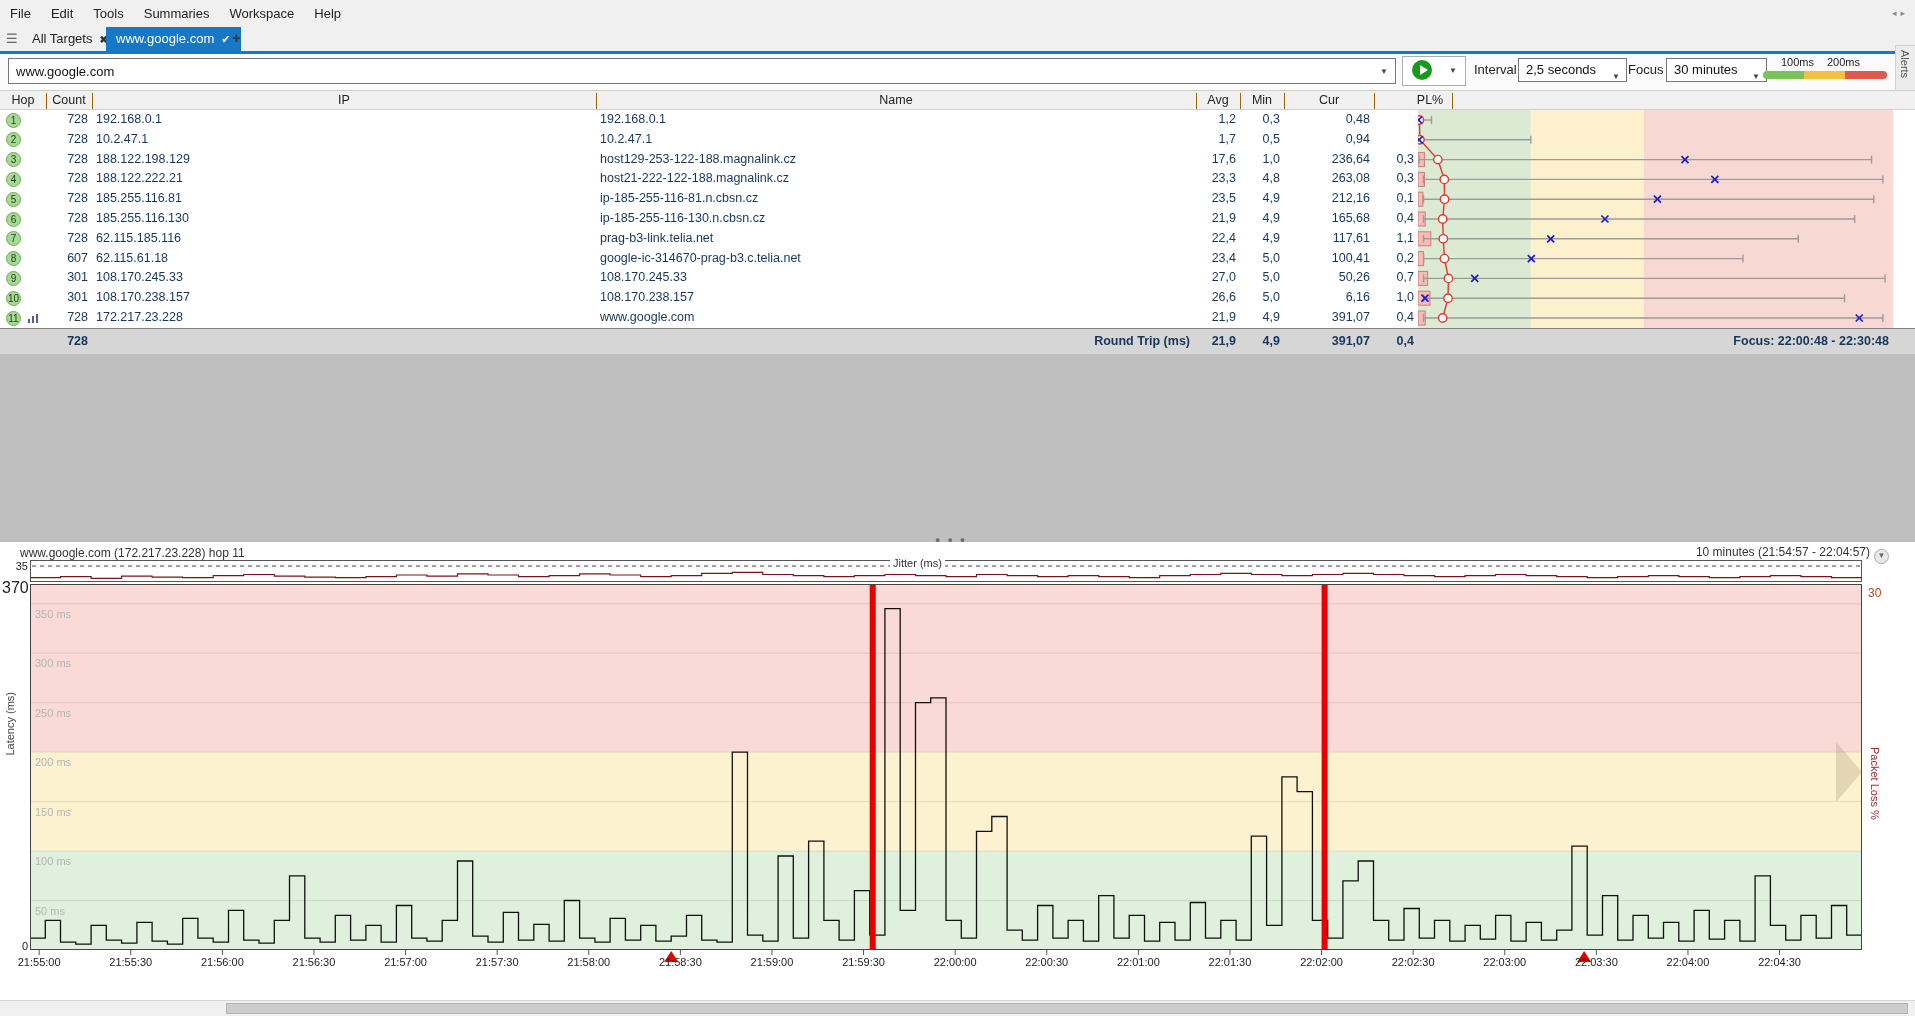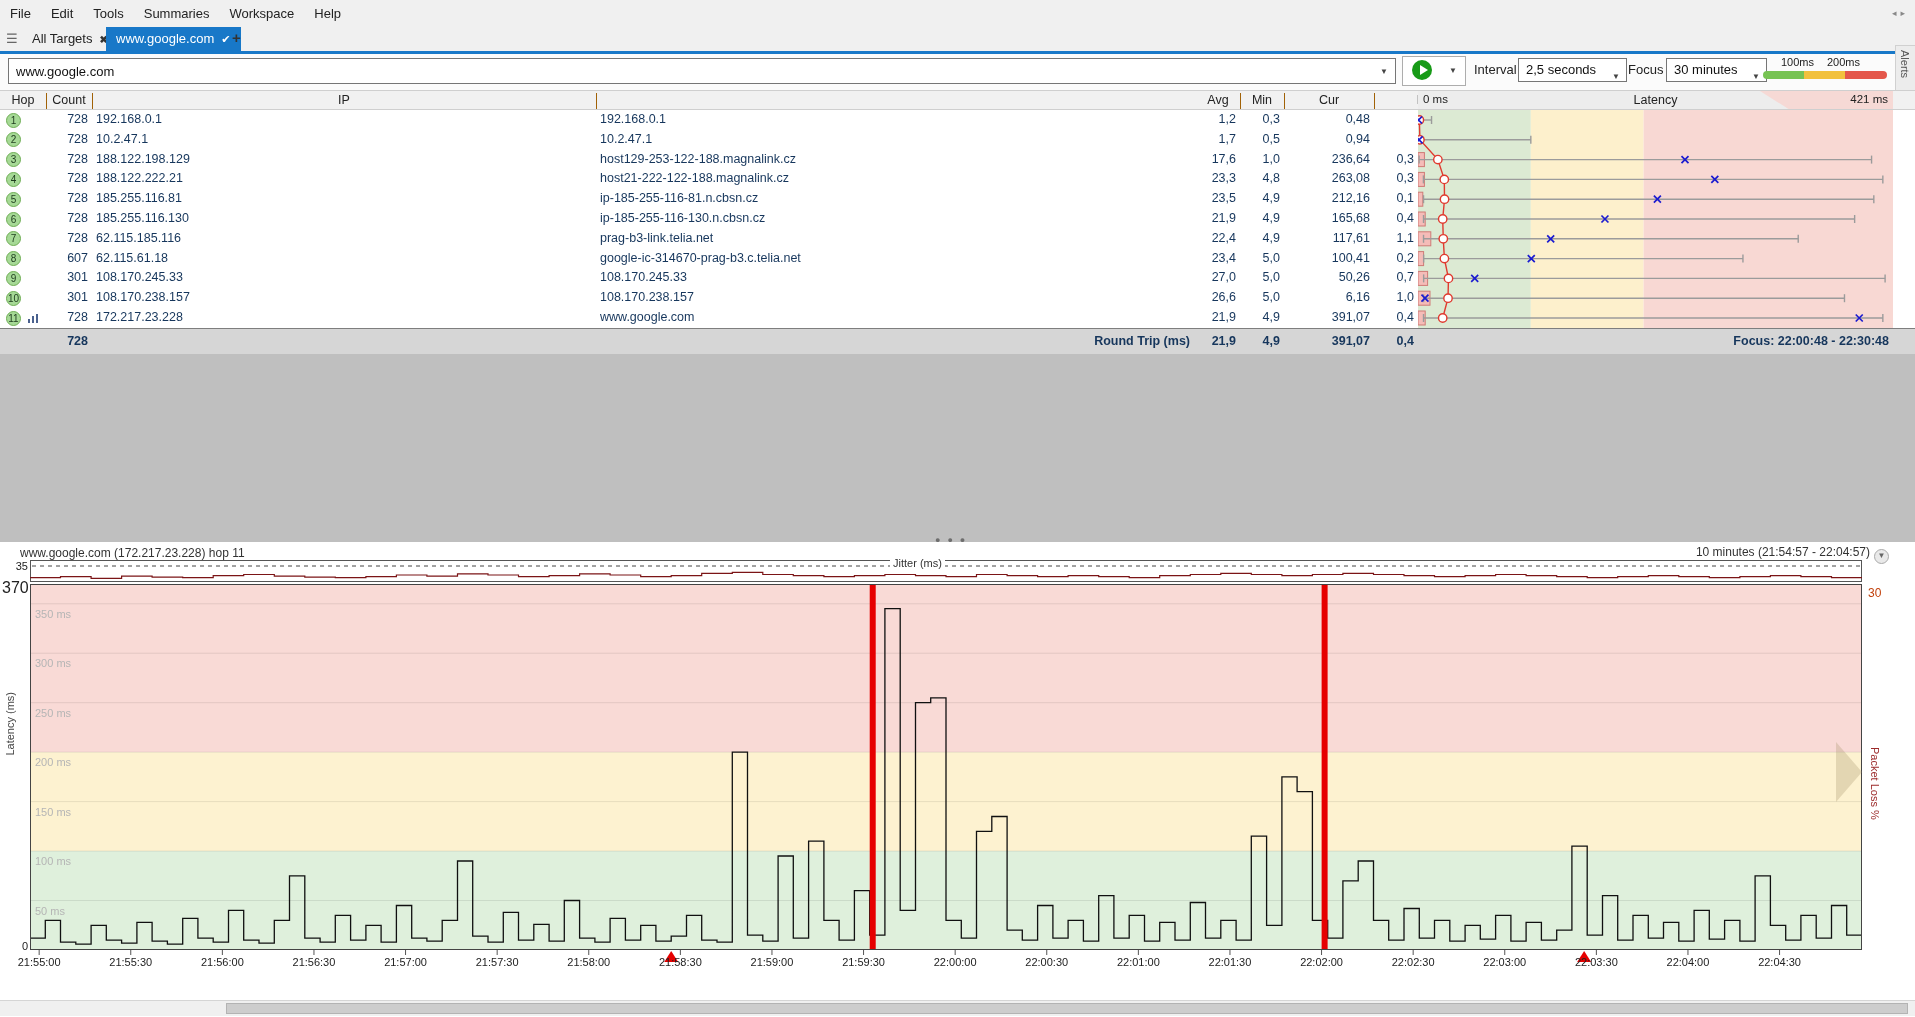--- a/index.html
+++ b/index.html
@@ -156,30 +156,25 @@
     </div>
 </div>
 <div class="alerts-tab">
   <span>Alerts</span>
 </div>
 
 <div class="grid-header">
   <div class="hc" style="left:0;width:46px;">Hop</div>
   <div class="hc" style="left:46px;width:46px;">Count</div>
   <div class="hc" style="left:92px;width:504px;">IP</div>
+  <div class="hc" style="left:596px;width:600px;">Name</div>
   <div class="hc" style="left:1196px;width:44px;">Avg</div>
   <div class="hc" style="left:1240px;width:44px;">Min</div>
   <div class="hc" style="left:1284px;width:90px;">Cur</div>
   <div class="hc" style="left:1374px;width:44px;padding-left:34px;">PL%</div>
-  <div class="lat-head">
-    <div class="lat-head-pink"></div>
-    <span class="lh-l">0 ms</span>
-    <span class="lh-c">Latency</span>
-    <span class="lh-r">421 ms</span>
-  </div>
 </div>
 <div id="rows">
     <div class="trow" style="top: 0px;">
       <div class="hopbadge">1</div>
       <div class="cell c-count">728</div>
       <div class="cell c-ip">192.168.0.1</div>
       <div class="cell c-name">192.168.0.1</div>
       <div class="cell c-avg">1,2</div>
       <div class="cell c-min">0,3</div>
       <div class="cell c-cur">0,48</div>

